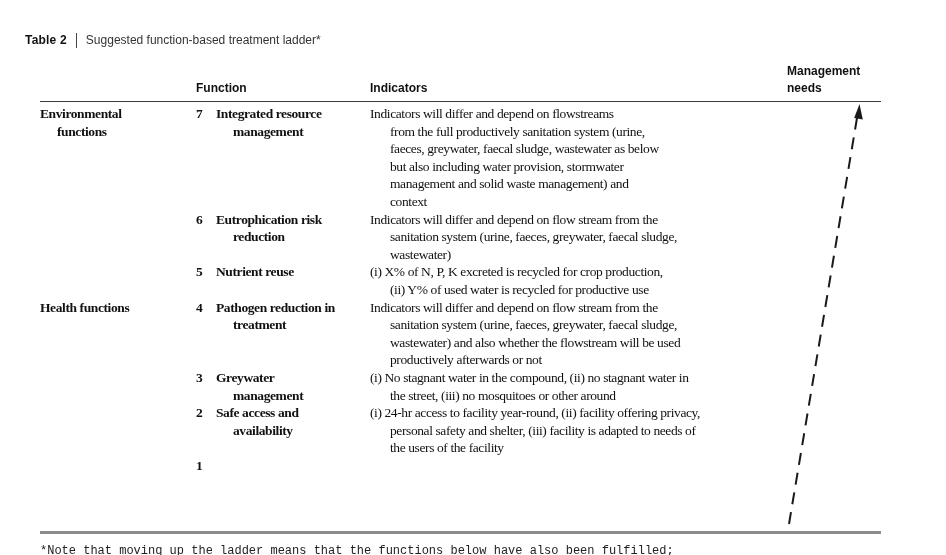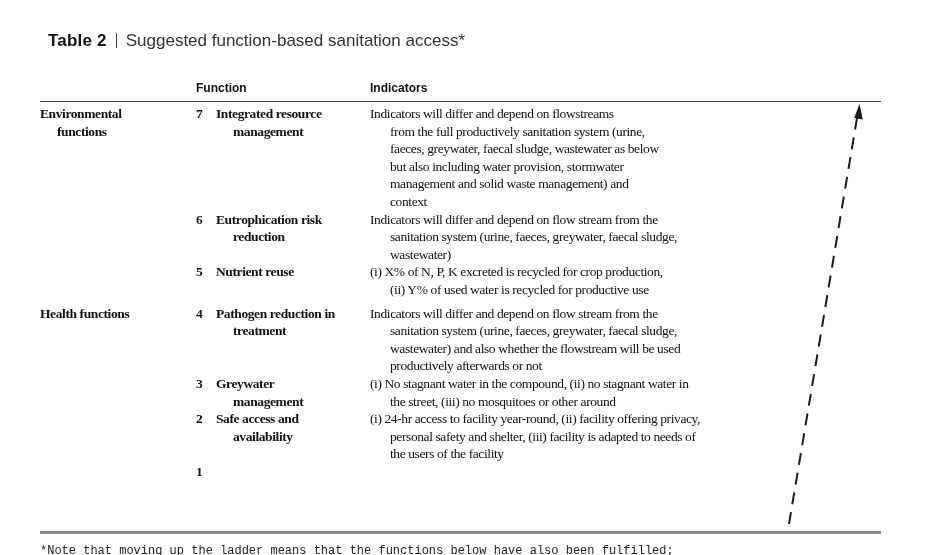--- a/index.html
+++ b/index.html
@@ -9,26 +9,26 @@
     width: 946px;
     height: 555px;
     background: #ffffff;
     overflow: hidden;
     font-family: "Liberation Serif", "DejaVu Serif", serif;
     color: #111111;
   }
   
   .title {
     position: absolute;
-    left: 48px;
+    left: 25px;
     top: 33px;
     display: flex;
     align-items: center;
     font-family: "Liberation Sans", "DejaVu Sans", sans-serif;
-    font-size: 17px;
+    font-size: 12px;
     line-height: 15px;
   }
   .title-label { font-weight: bold; color: #111; letter-spacing: 0.2px; }
   .title-sep { width: 1px; height: 15px; background: #444; margin: 0 9px; }
   .title-caption { color: #333; }
   
   .header-row {
     position: absolute;
     left: 40px;
     top: 58px;
@@ -50,21 +50,21 @@
   .tbody {
     position: absolute;
     left: 40px;
     top: 105px;
     width: 841px;
   }
   .row {
     display: grid;
     grid-template-columns: 156px 20px 154px 417px 1fr;
   }
-  .row.section-gap { margin-top: 6px; }
+  .row.section-gap { margin-top: 0; }
   .cell {
     font-size: 13.5px;
     line-height: 17.6px;
     letter-spacing: -0.4px;
     white-space: pre;
     color: #111;
   }
   .cat  { font-weight: bold; padding-left: 17px; text-indent: -17px; }
   .num  { font-weight: bold; }
   .func { font-weight: bold; padding-left: 17px; text-indent: -17px; }
@@ -95,27 +95,28 @@
   }
 </style>
 </head>
 <body>
 
 <div class="page">
 
   <div class="title">
     <span class="title-label">Table 2</span>
     <span class="title-sep"></span>
-    <span class="title-caption">Suggested function-based sanitation access*</span>
+    <span class="title-caption">Suggested function-based treatment ladder*</span>
   </div>
 
   <div class="header-row">
     <div class="h-cat"></div>
     <div class="h-func">Function</div>
     <div class="h-ind">Indicators</div>
+    <div class="h-mgmt">Management needs</div>
   </div>
 
   <div class="tbody">
 
     <div class="row">
       <div class="cell cat">Environmental
 functions</div>
       <div class="cell num">7</div>
       <div class="cell func">Integrated resource
 management</div>

